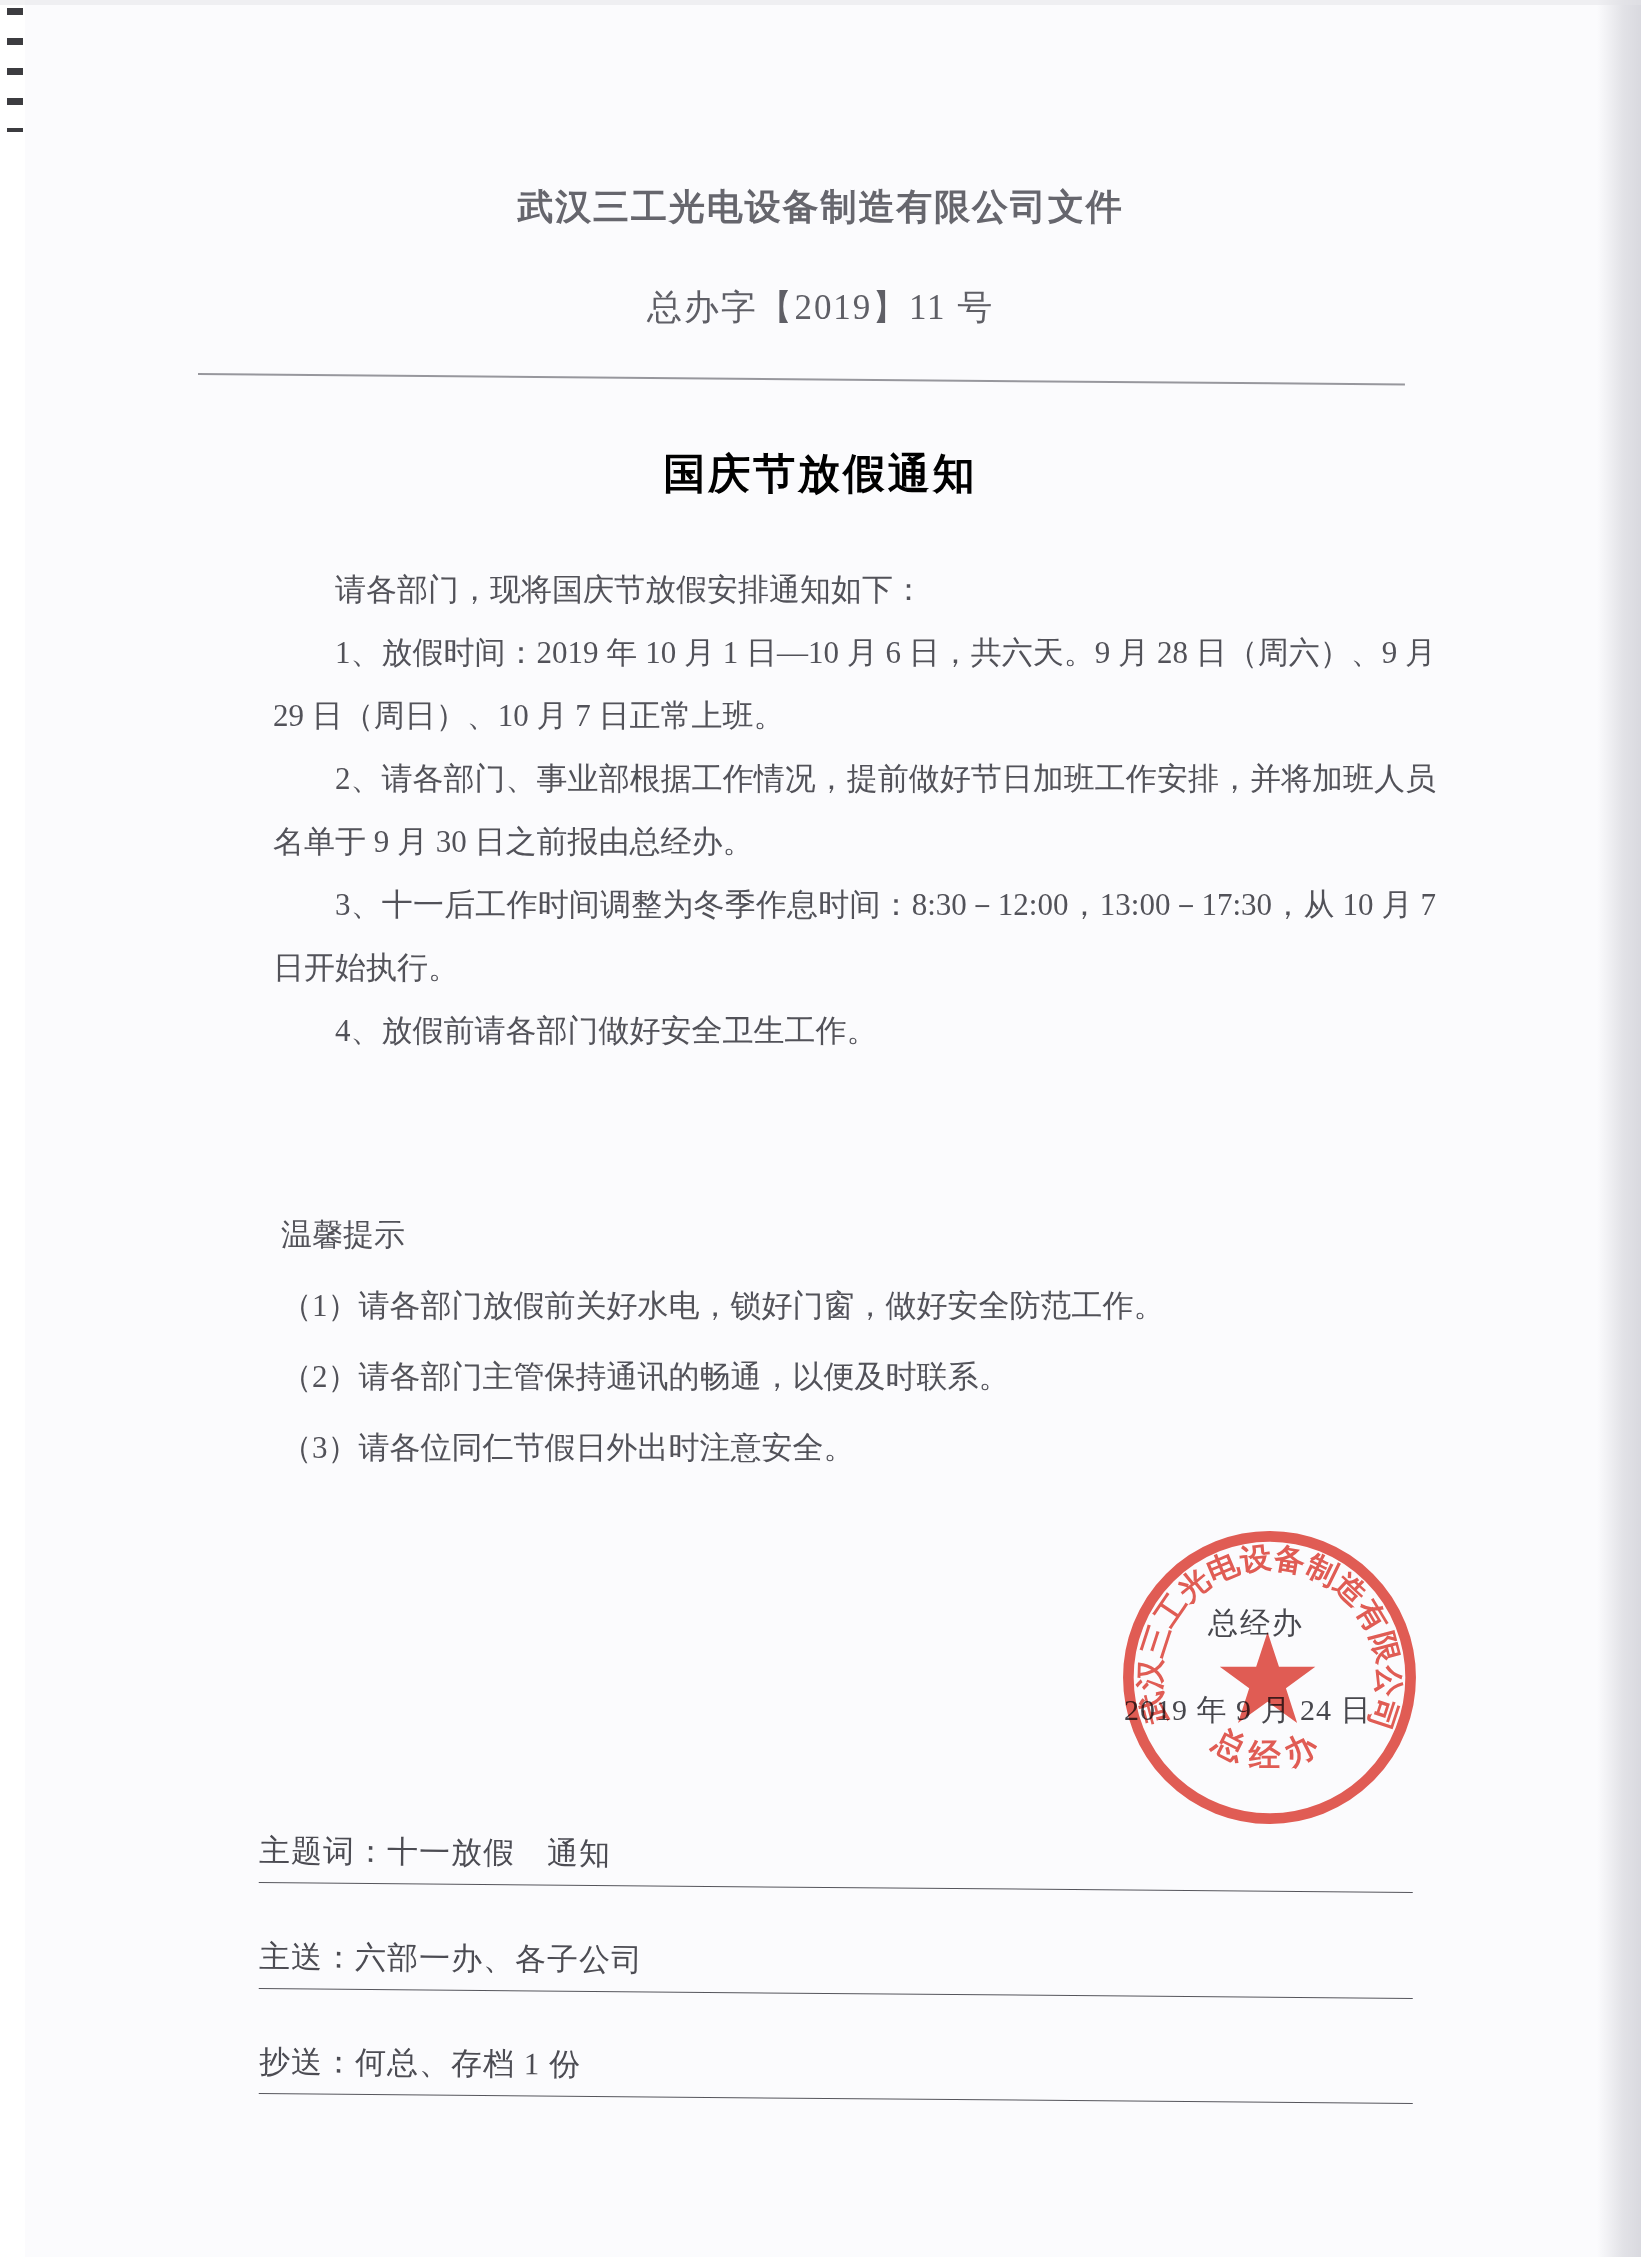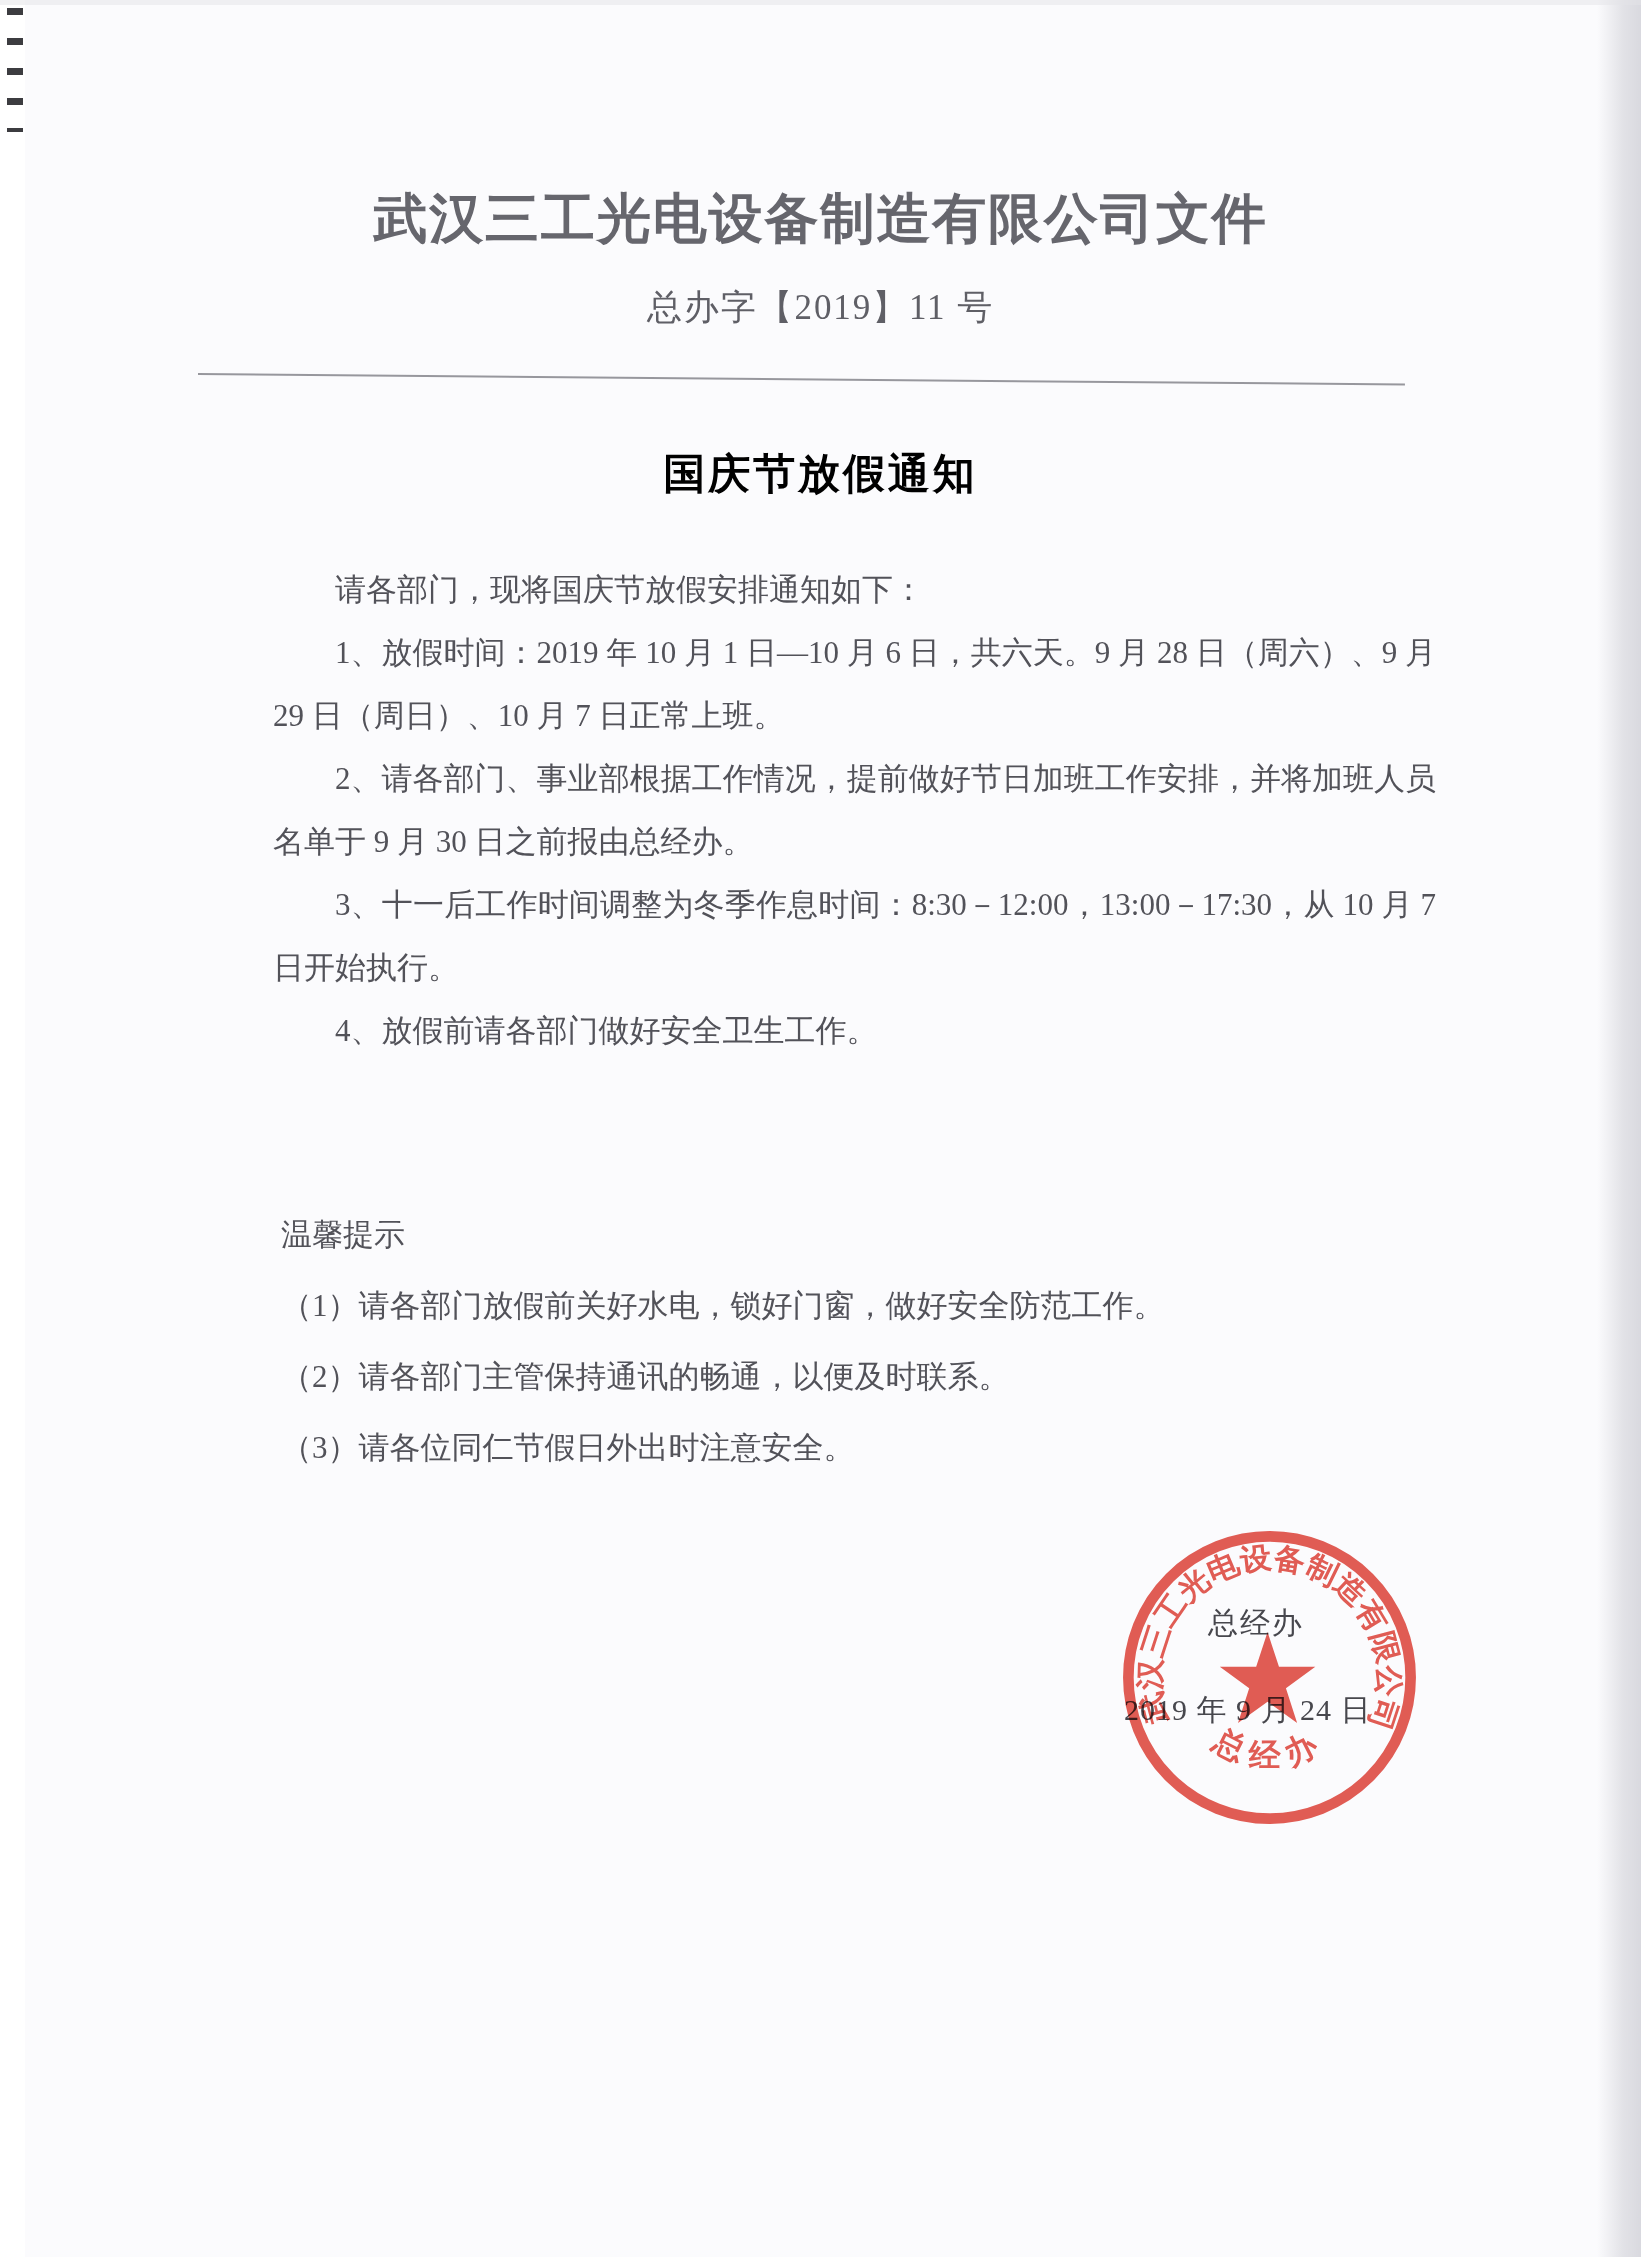--- a/index.html
+++ b/index.html
@@ -12,21 +12,21 @@
   
   .left-strip{position:absolute;left:0;top:0;width:25px;height:2257px;background:#ffffff;}
   .left-marks{position:absolute;left:6.8px;top:7.7px;width:16.4px;height:124px;
     background:repeating-linear-gradient(to bottom,#3c3c40 0 6.8px,transparent 6.8px 30px);}
   .right-shadow{position:absolute;right:0;top:0;width:44px;height:2257px;
     background:linear-gradient(to right,rgba(210,210,216,0) 0%,rgba(205,205,212,.55) 60%,#d9d9df 100%);}
   .top-shade{position:absolute;left:0;top:0;width:1641px;height:4.8px;background:#e3e3e8;opacity:.5;}
 
   .org-title{
     position:absolute;left:0;top:183px;width:1641px;text-align:center;
-    font-size:54px;font-weight:bold;letter-spacing:1.9px;color:#66666d;
+    font-size:36px;font-weight:bold;letter-spacing:1.9px;color:#66666d;
   }
   .doc-number{
     position:absolute;left:0;top:284px;width:1641px;text-align:center;
     font-size:35px;font-weight:normal;letter-spacing:1.9px;color:#5f5f66;
   }
   .header-rule{
     position:absolute;left:198px;top:373px;width:1207px;height:0;
     border-top:2.9px solid #97979d;transform:rotate(0.5deg);transform-origin:left center;
   }
   .doc-title{
@@ -109,15 +109,26 @@
     <circle cx="165" cy="165" r="146" fill="none" stroke="#e25047" stroke-width="11"></circle>
     <text font-size="31" fill="#e25047">
       <textPath href="#arcTop" textLength="452" lengthAdjust="spacingAndGlyphs">武汉三工光电设备制造有限公司</textPath>
     </text>
     <polygon fill="#e25047" points="163,118 151.2,153.8 113.6,153.9 144.0,176.2 132.4,212.1 163,190 193.6,212.1 182.0,176.2 212.4,153.9 174.8,153.8"></polygon>
     <text font-size="33" fill="#e25047" text-anchor="middle" letter-spacing="10">
       <textPath href="#arcBottom" startOffset="50%">总经办</textPath>
     </text>
   </svg>
 
+  <div class="footer">
+    <div class="footer-row">
+      <span>主题词：</span><span>十一放假　通知</span>
+    </div>
+    <div class="footer-row">
+      <span>主送：</span><span>六部一办、各子公司</span>
+    </div>
+    <div class="footer-row">
+      <span>抄送：</span><span>何总、存档 1 份</span>
+    </div>
+  </div>
 
 </div>
 
 
 </body></html>

